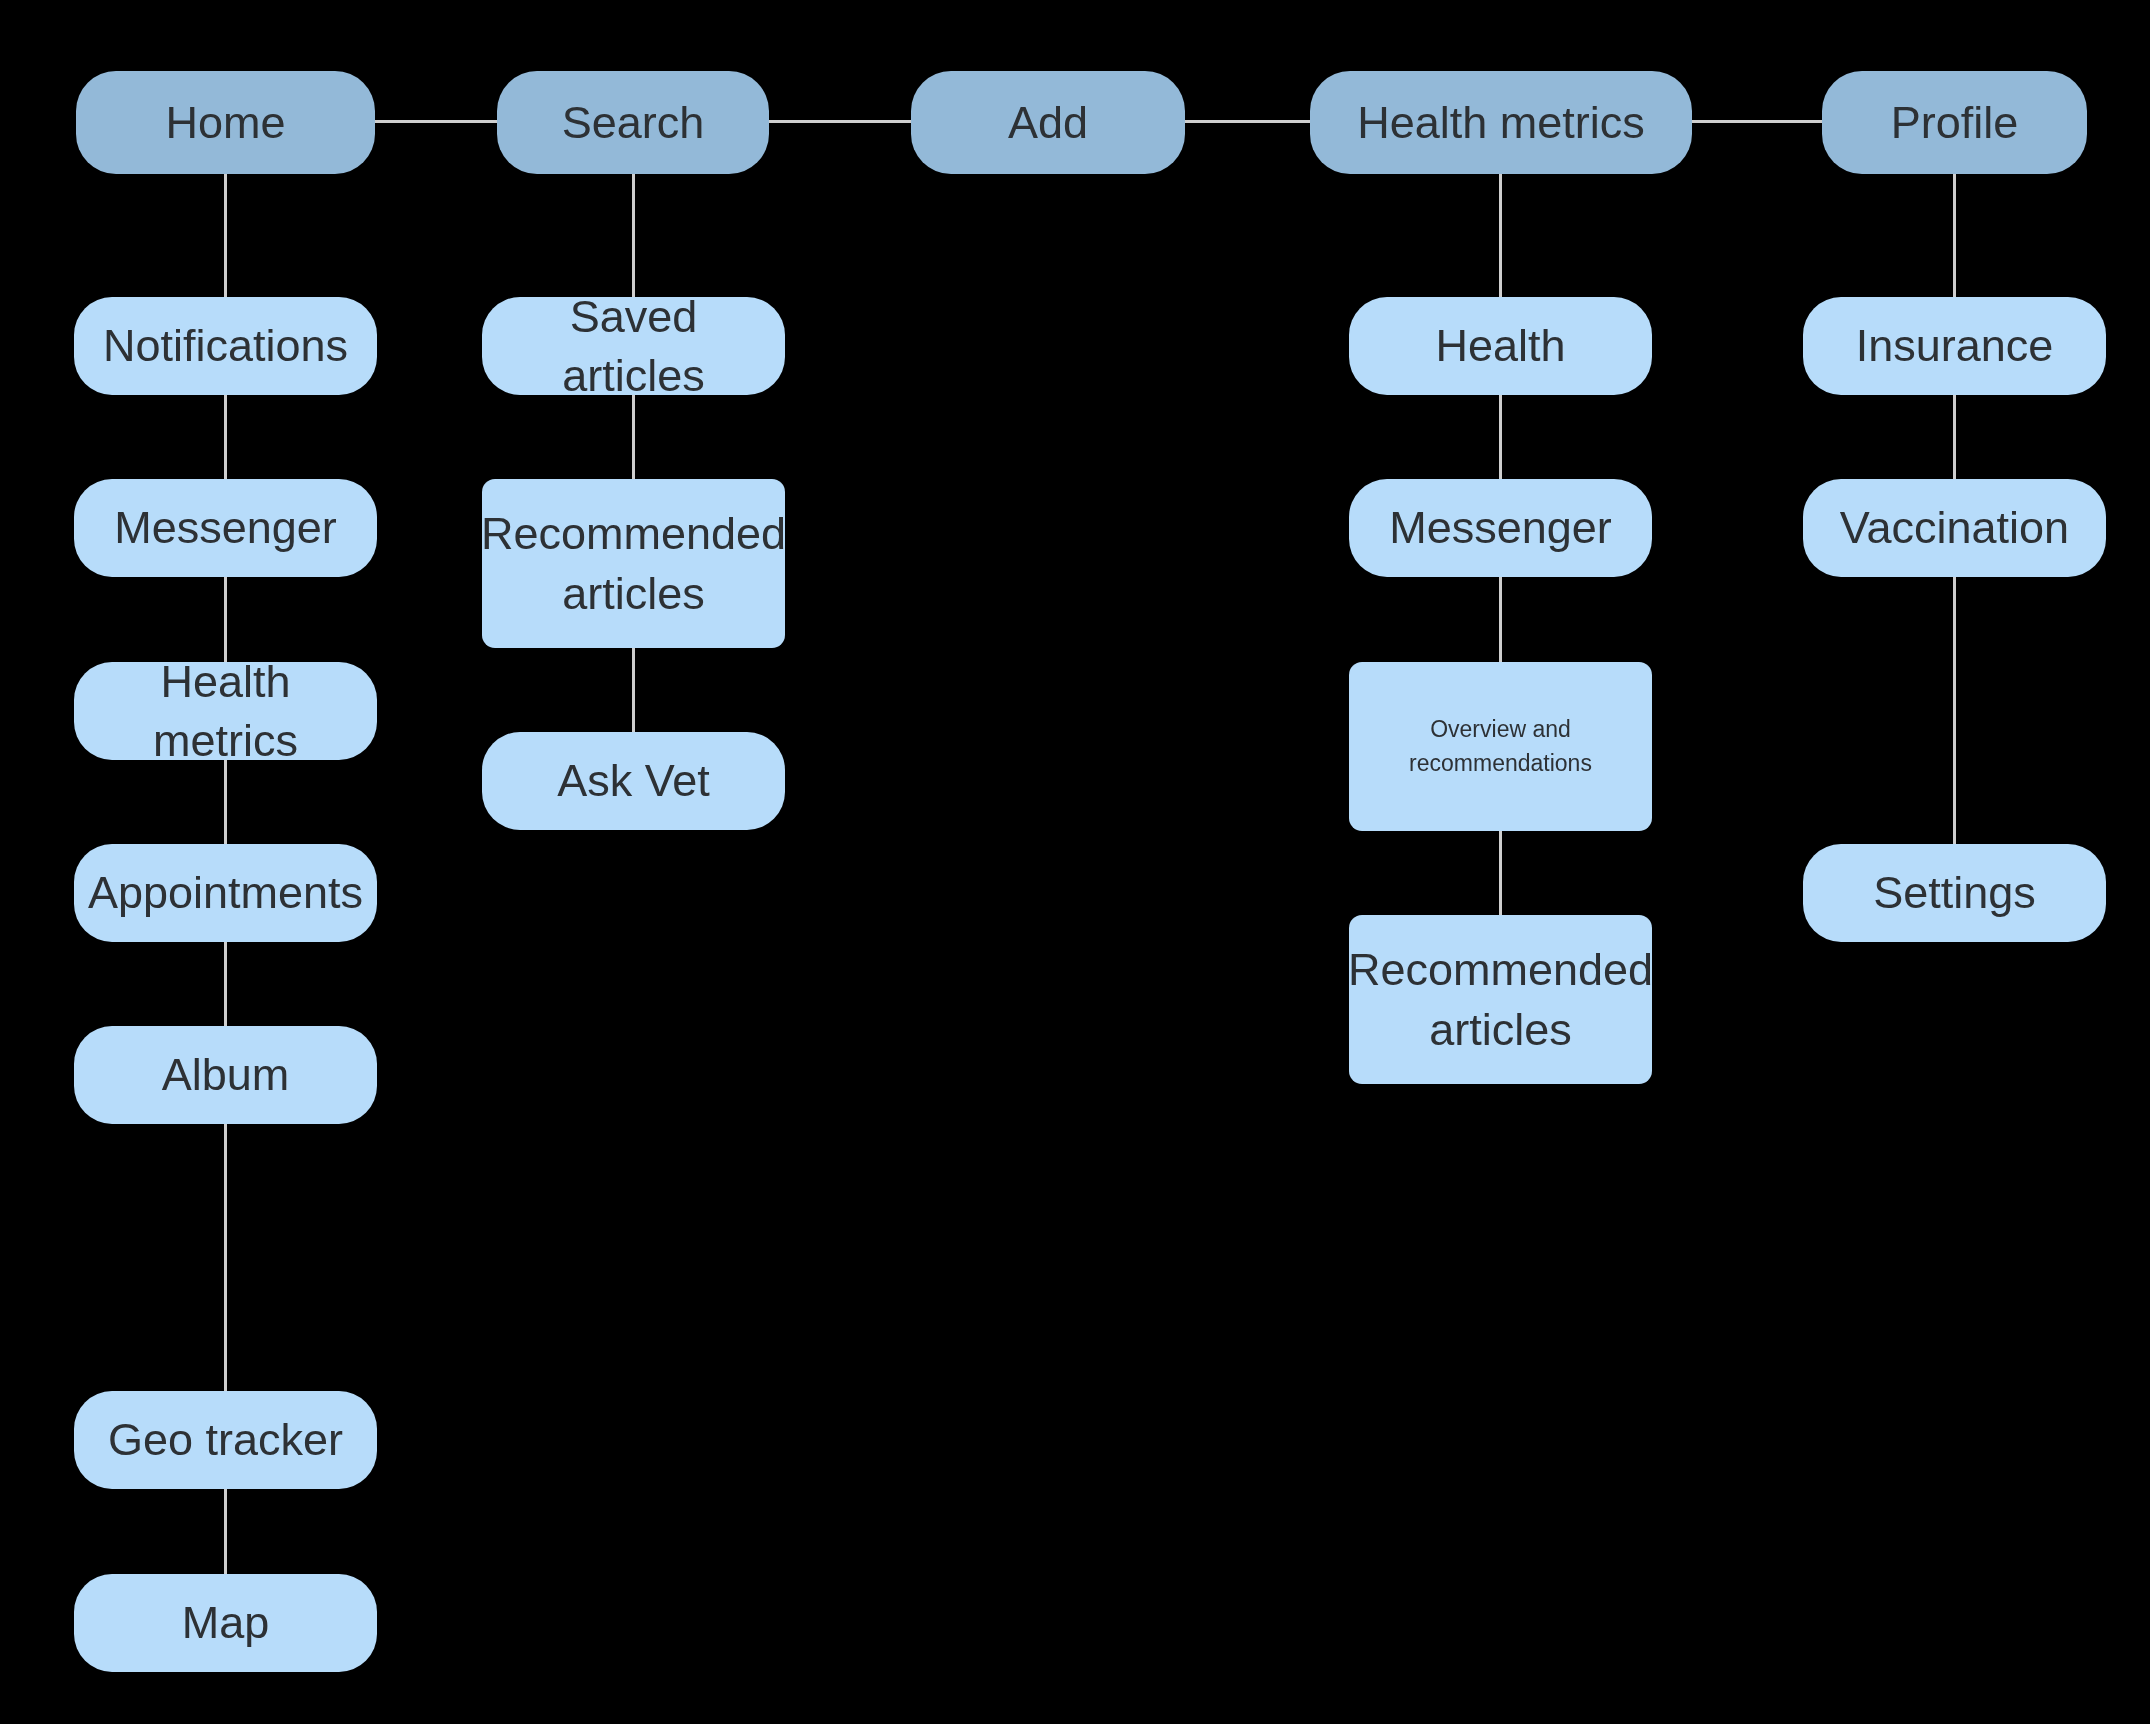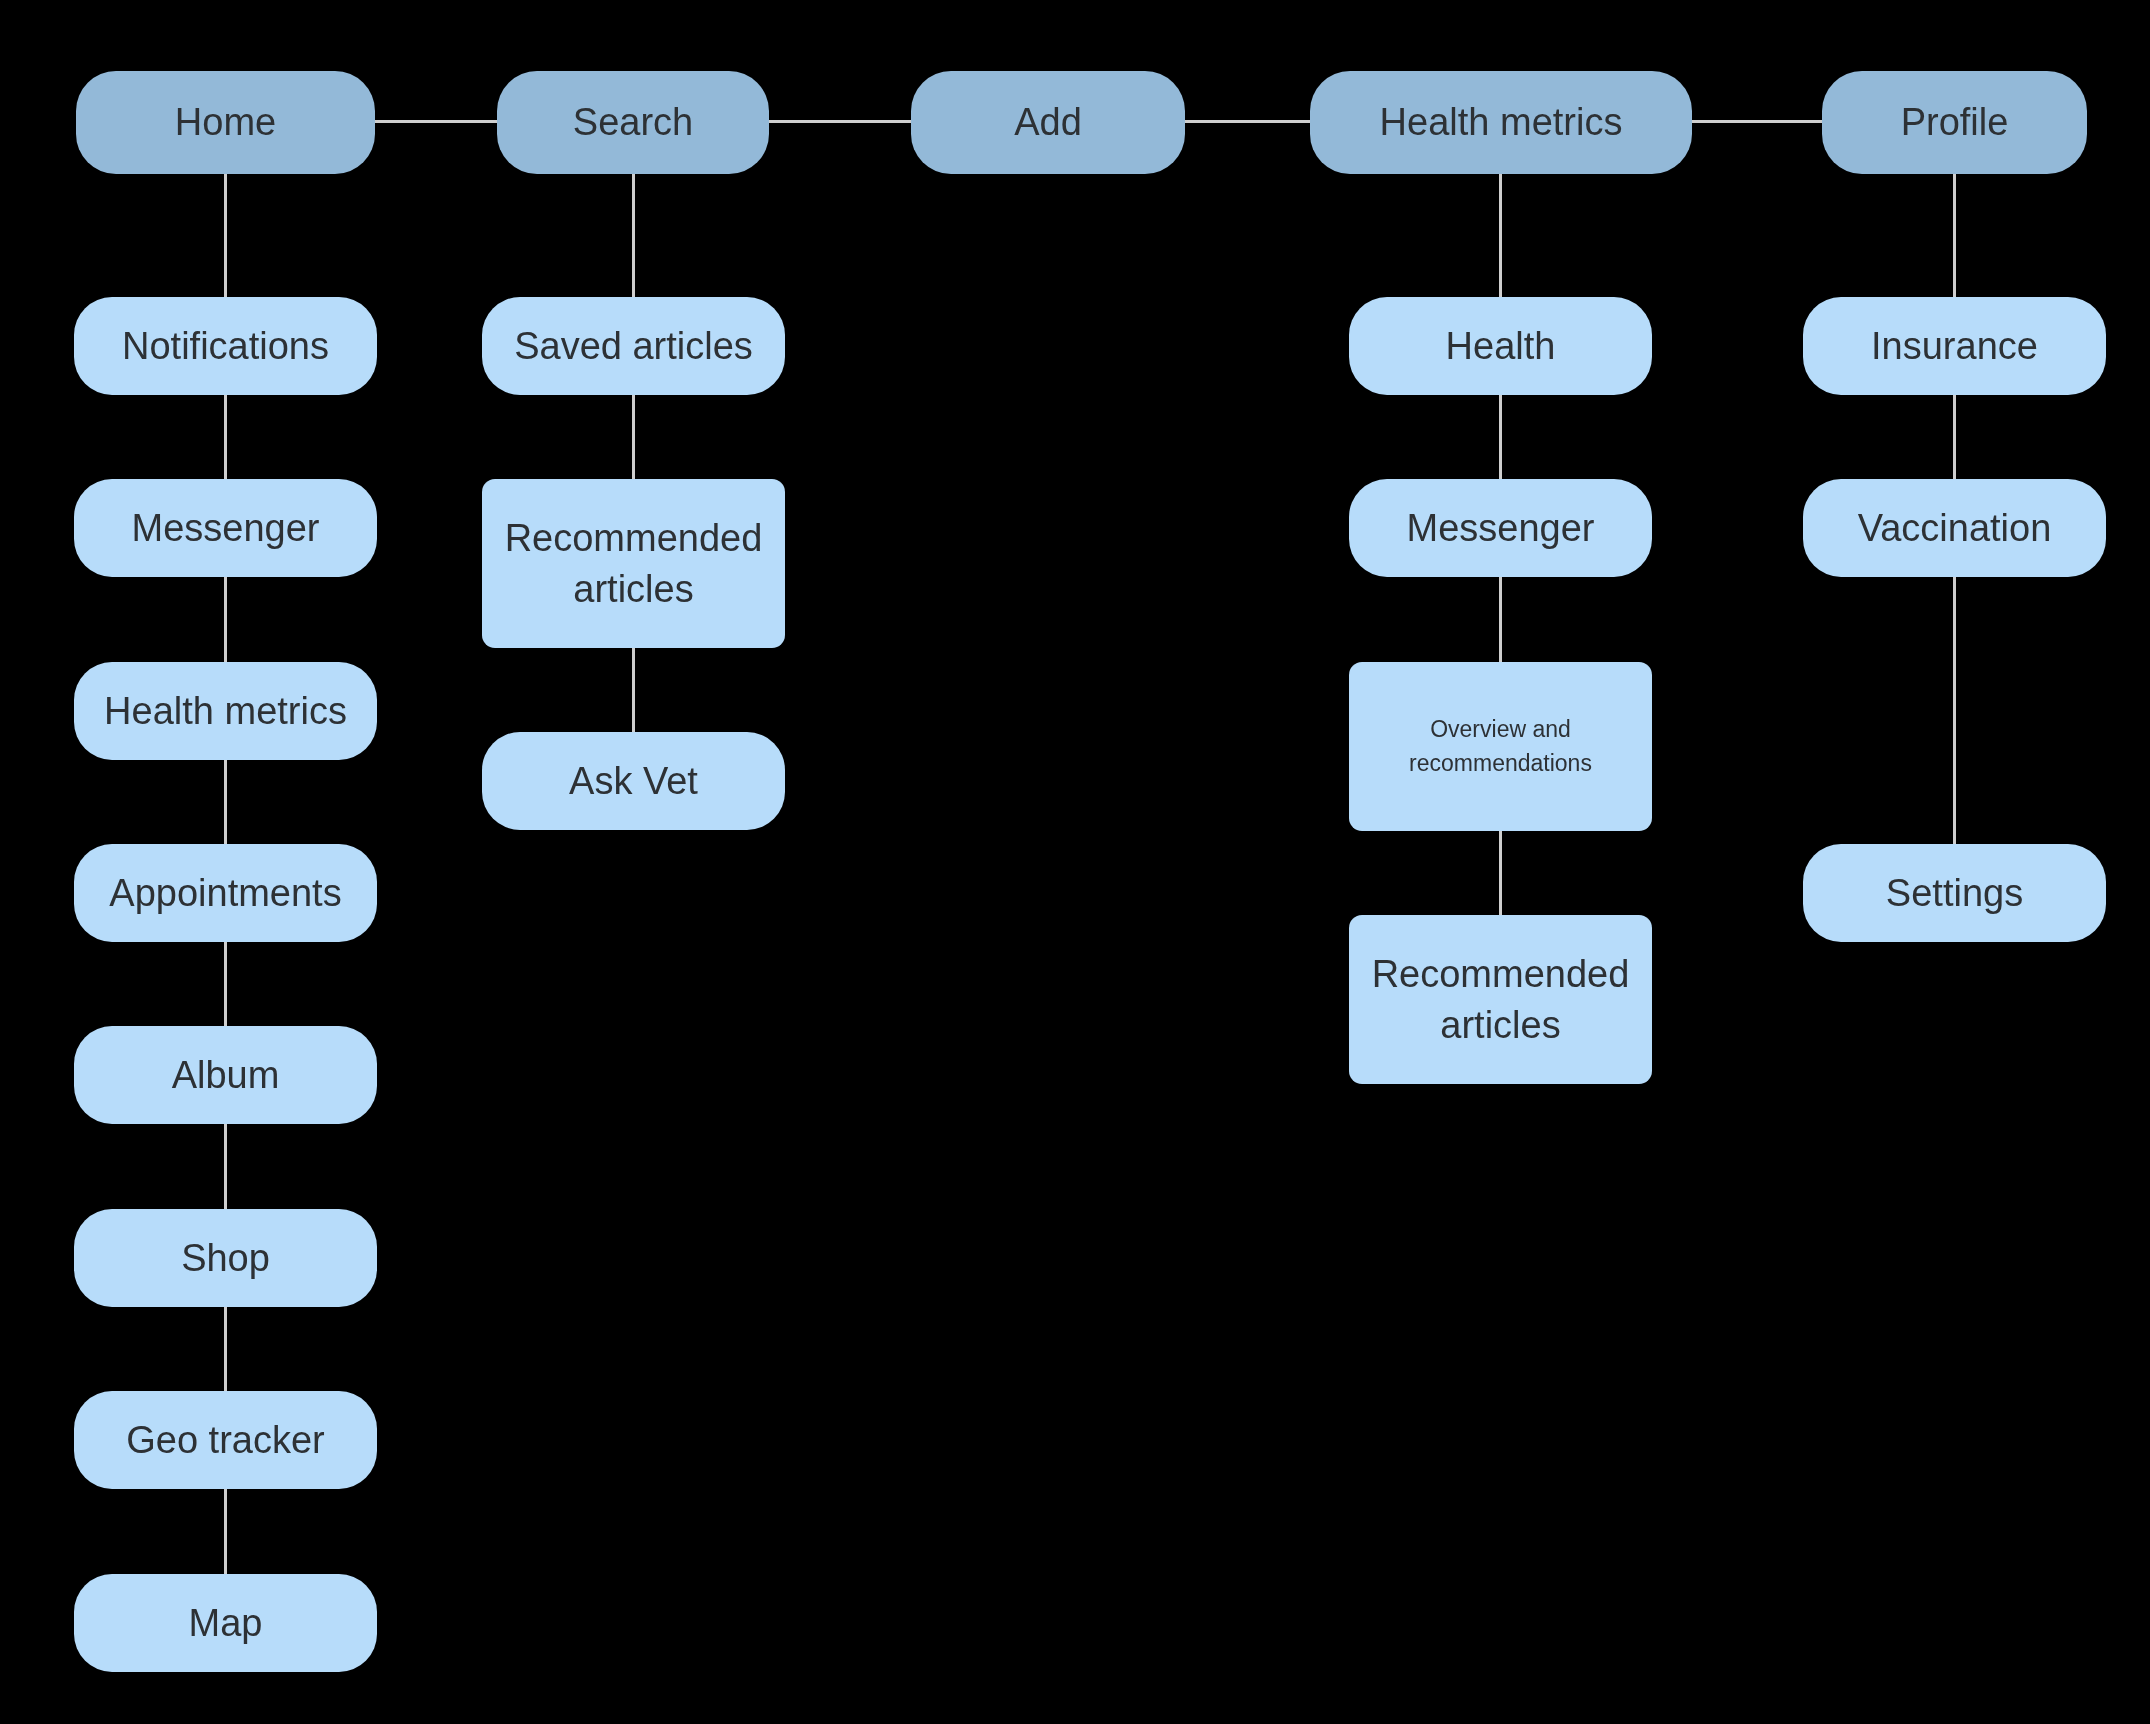--- a/index.html
+++ b/index.html
@@ -16,21 +16,21 @@
     background:var(--bg);
     overflow:hidden;
     font-family:"Liberation Sans","DejaVu Sans",sans-serif;
   }
   .connector{position:absolute;background:var(--connector);z-index:0;}
   .node{
     position:absolute;z-index:1;
     display:flex;align-items:center;justify-content:center;
     text-align:center;
     color:var(--text);
-    font-size:38px;line-height:1.32;
+    font-size:45px;line-height:1.32;
     padding:0 15.5px;box-sizing:border-box;
   }
   .root{background:var(--root-fill);border-radius:40px;top:71px;height:103px;}
   .child{background:var(--child-fill);border-radius:38px;width:303px;height:98px;}
   .tall{height:169px;border-radius:13px;}
   .small-label{font-size:23px;line-height:1.45;}
 
   
   .n-home{left:76px;width:299px;}
   .n-search{left:497px;width:272px;}
@@ -78,21 +78,20 @@
   <div class="node root n-search">Search</div>
   <div class="node root n-add">Add</div>
   <div class="node root n-healthroot">Health metrics</div>
   <div class="node root n-profile">Profile</div>
 
   <div class="node child c1 r1">Notifications</div>
   <div class="node child c1 r2">Messenger</div>
   <div class="node child c1 r3">Health metrics</div>
   <div class="node child c1 r4">Appointments</div>
   <div class="node child c1 r5">Album</div>
-  <div class="node child c1 r6">Shop</div>
   <div class="node child c1 r7">Geo tracker</div>
   <div class="node child c1 r8">Map</div>
 
   <div class="node child c2 r1">Saved articles</div>
   <div class="node child tall c2 n-recommended-articles">Recommended articles</div>
   <div class="node child c2 n-ask-vet">Ask Vet</div>
 
   <div class="node child c4 r1">Health</div>
   <div class="node child c4 r2">Messenger</div>
   <div class="node child tall small-label c4 n-overview">Overview and recommendations</div>

